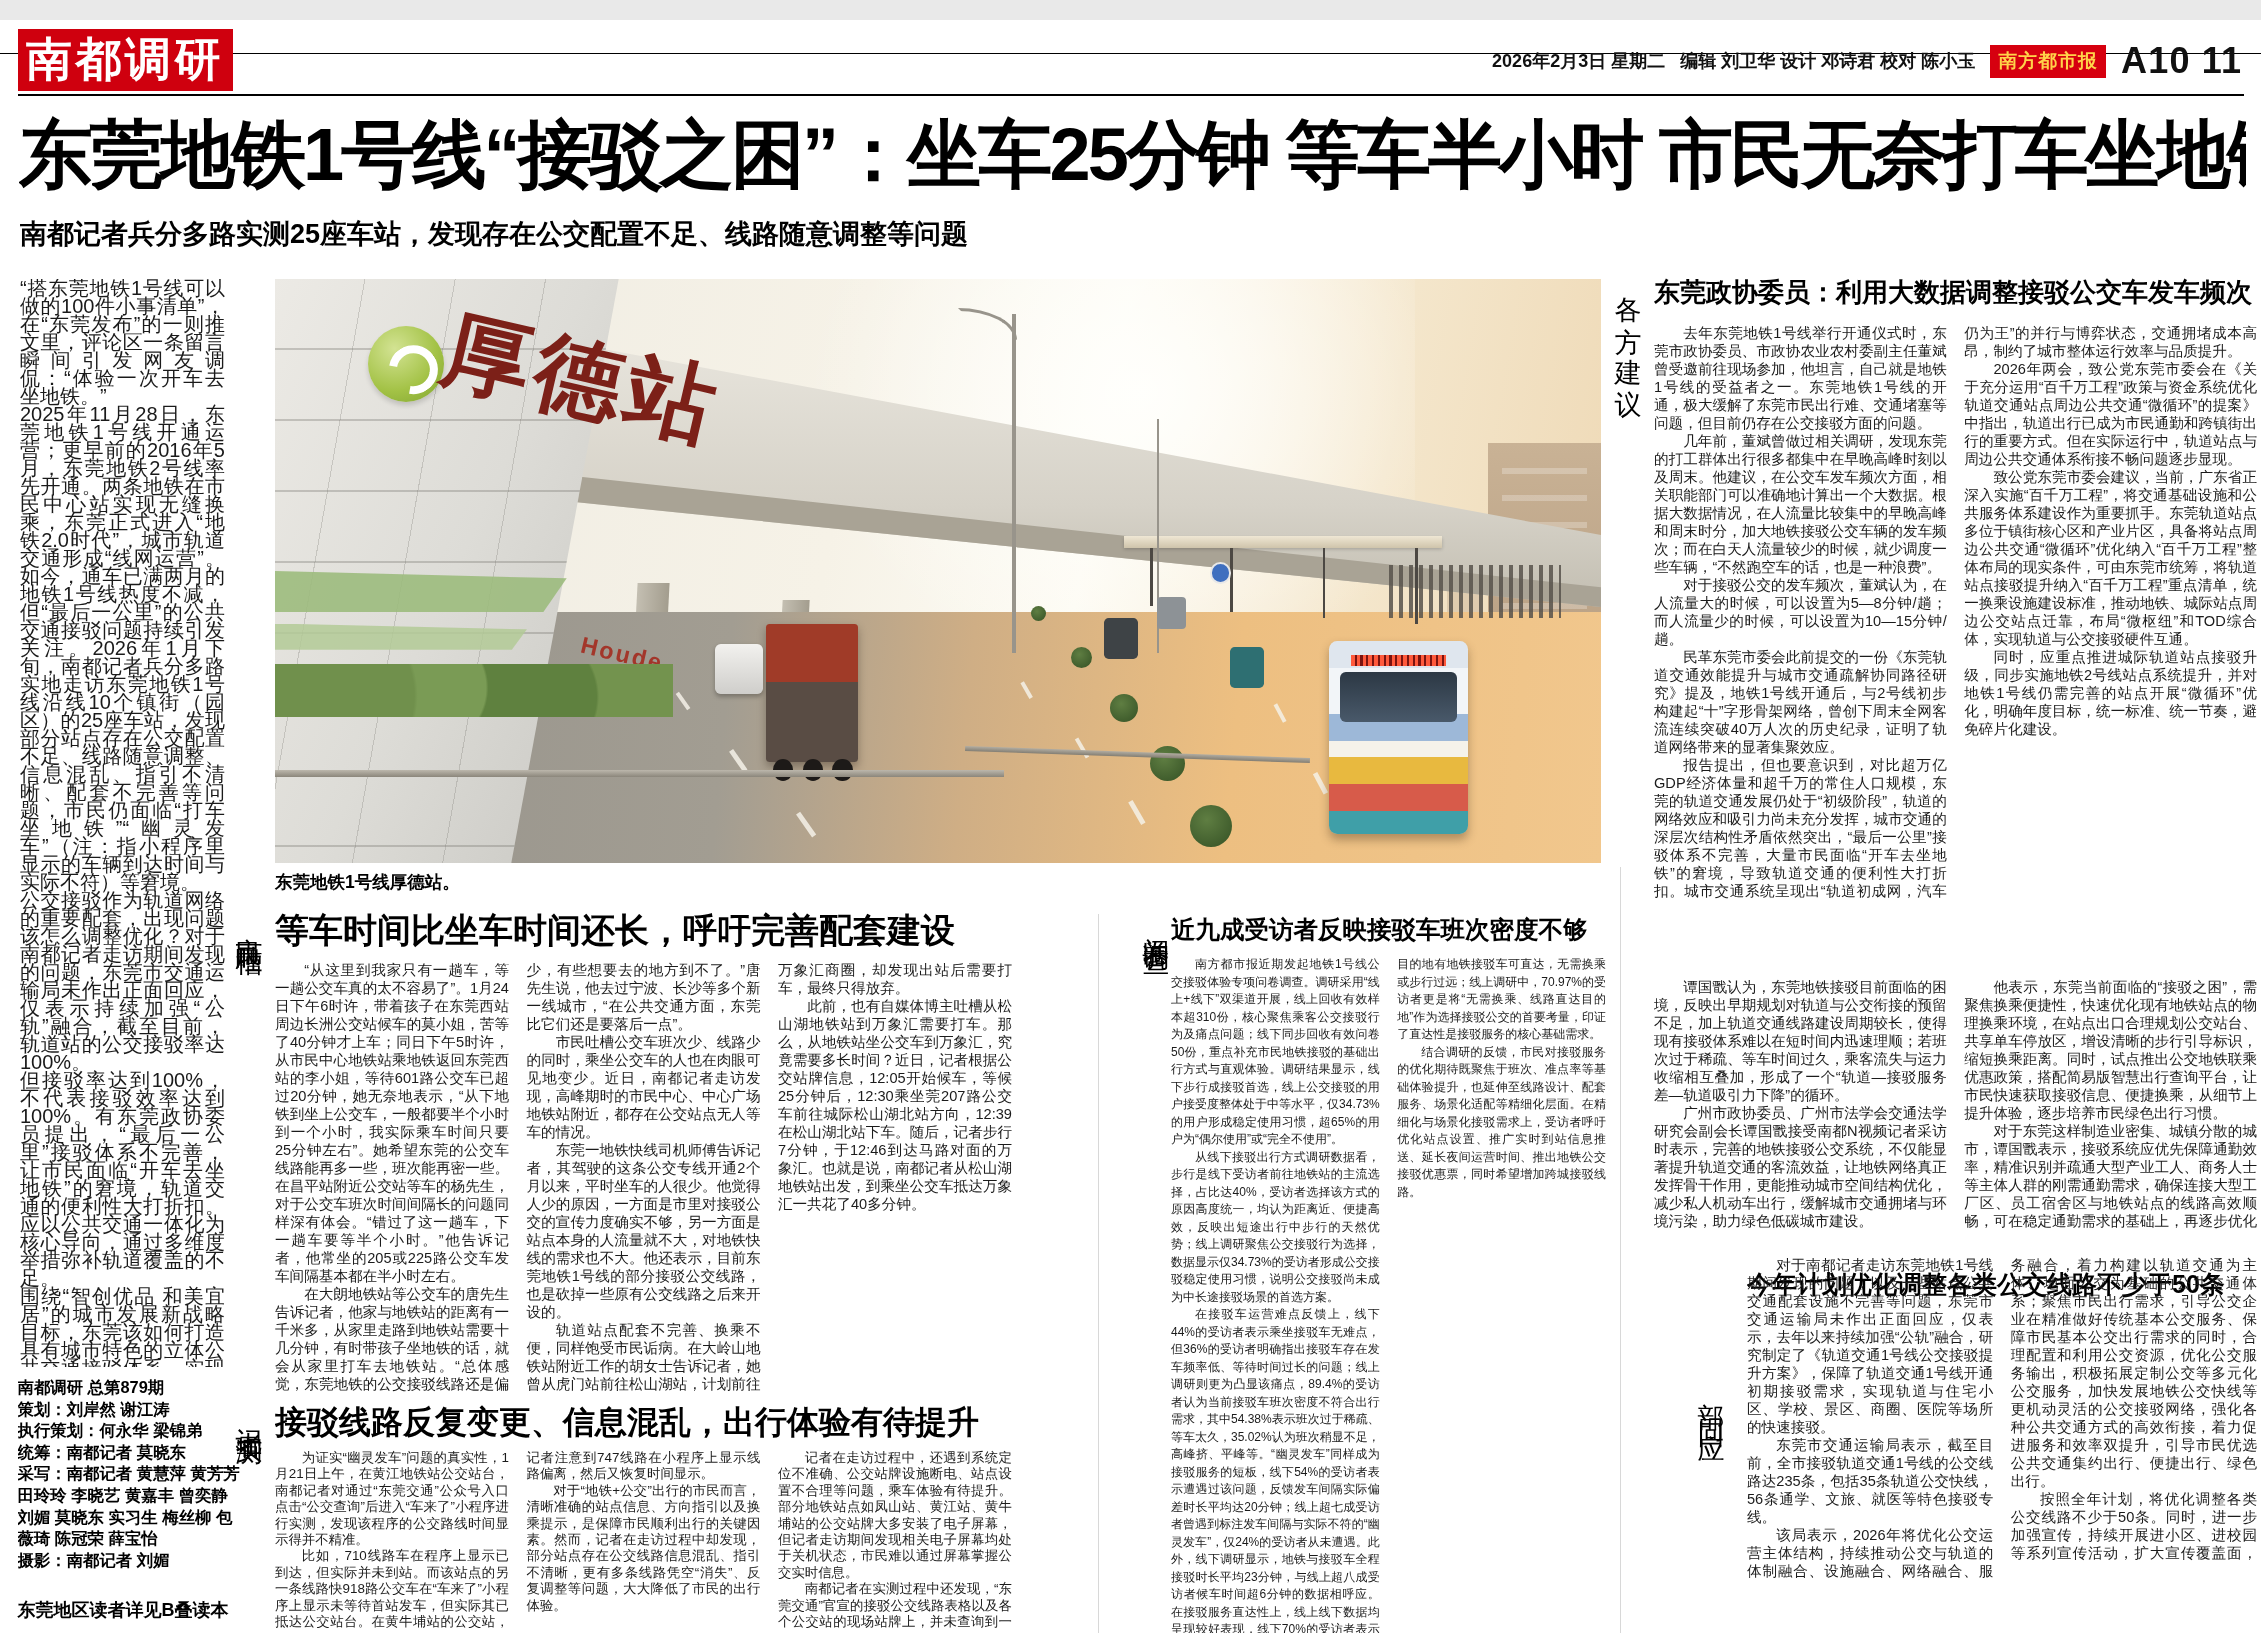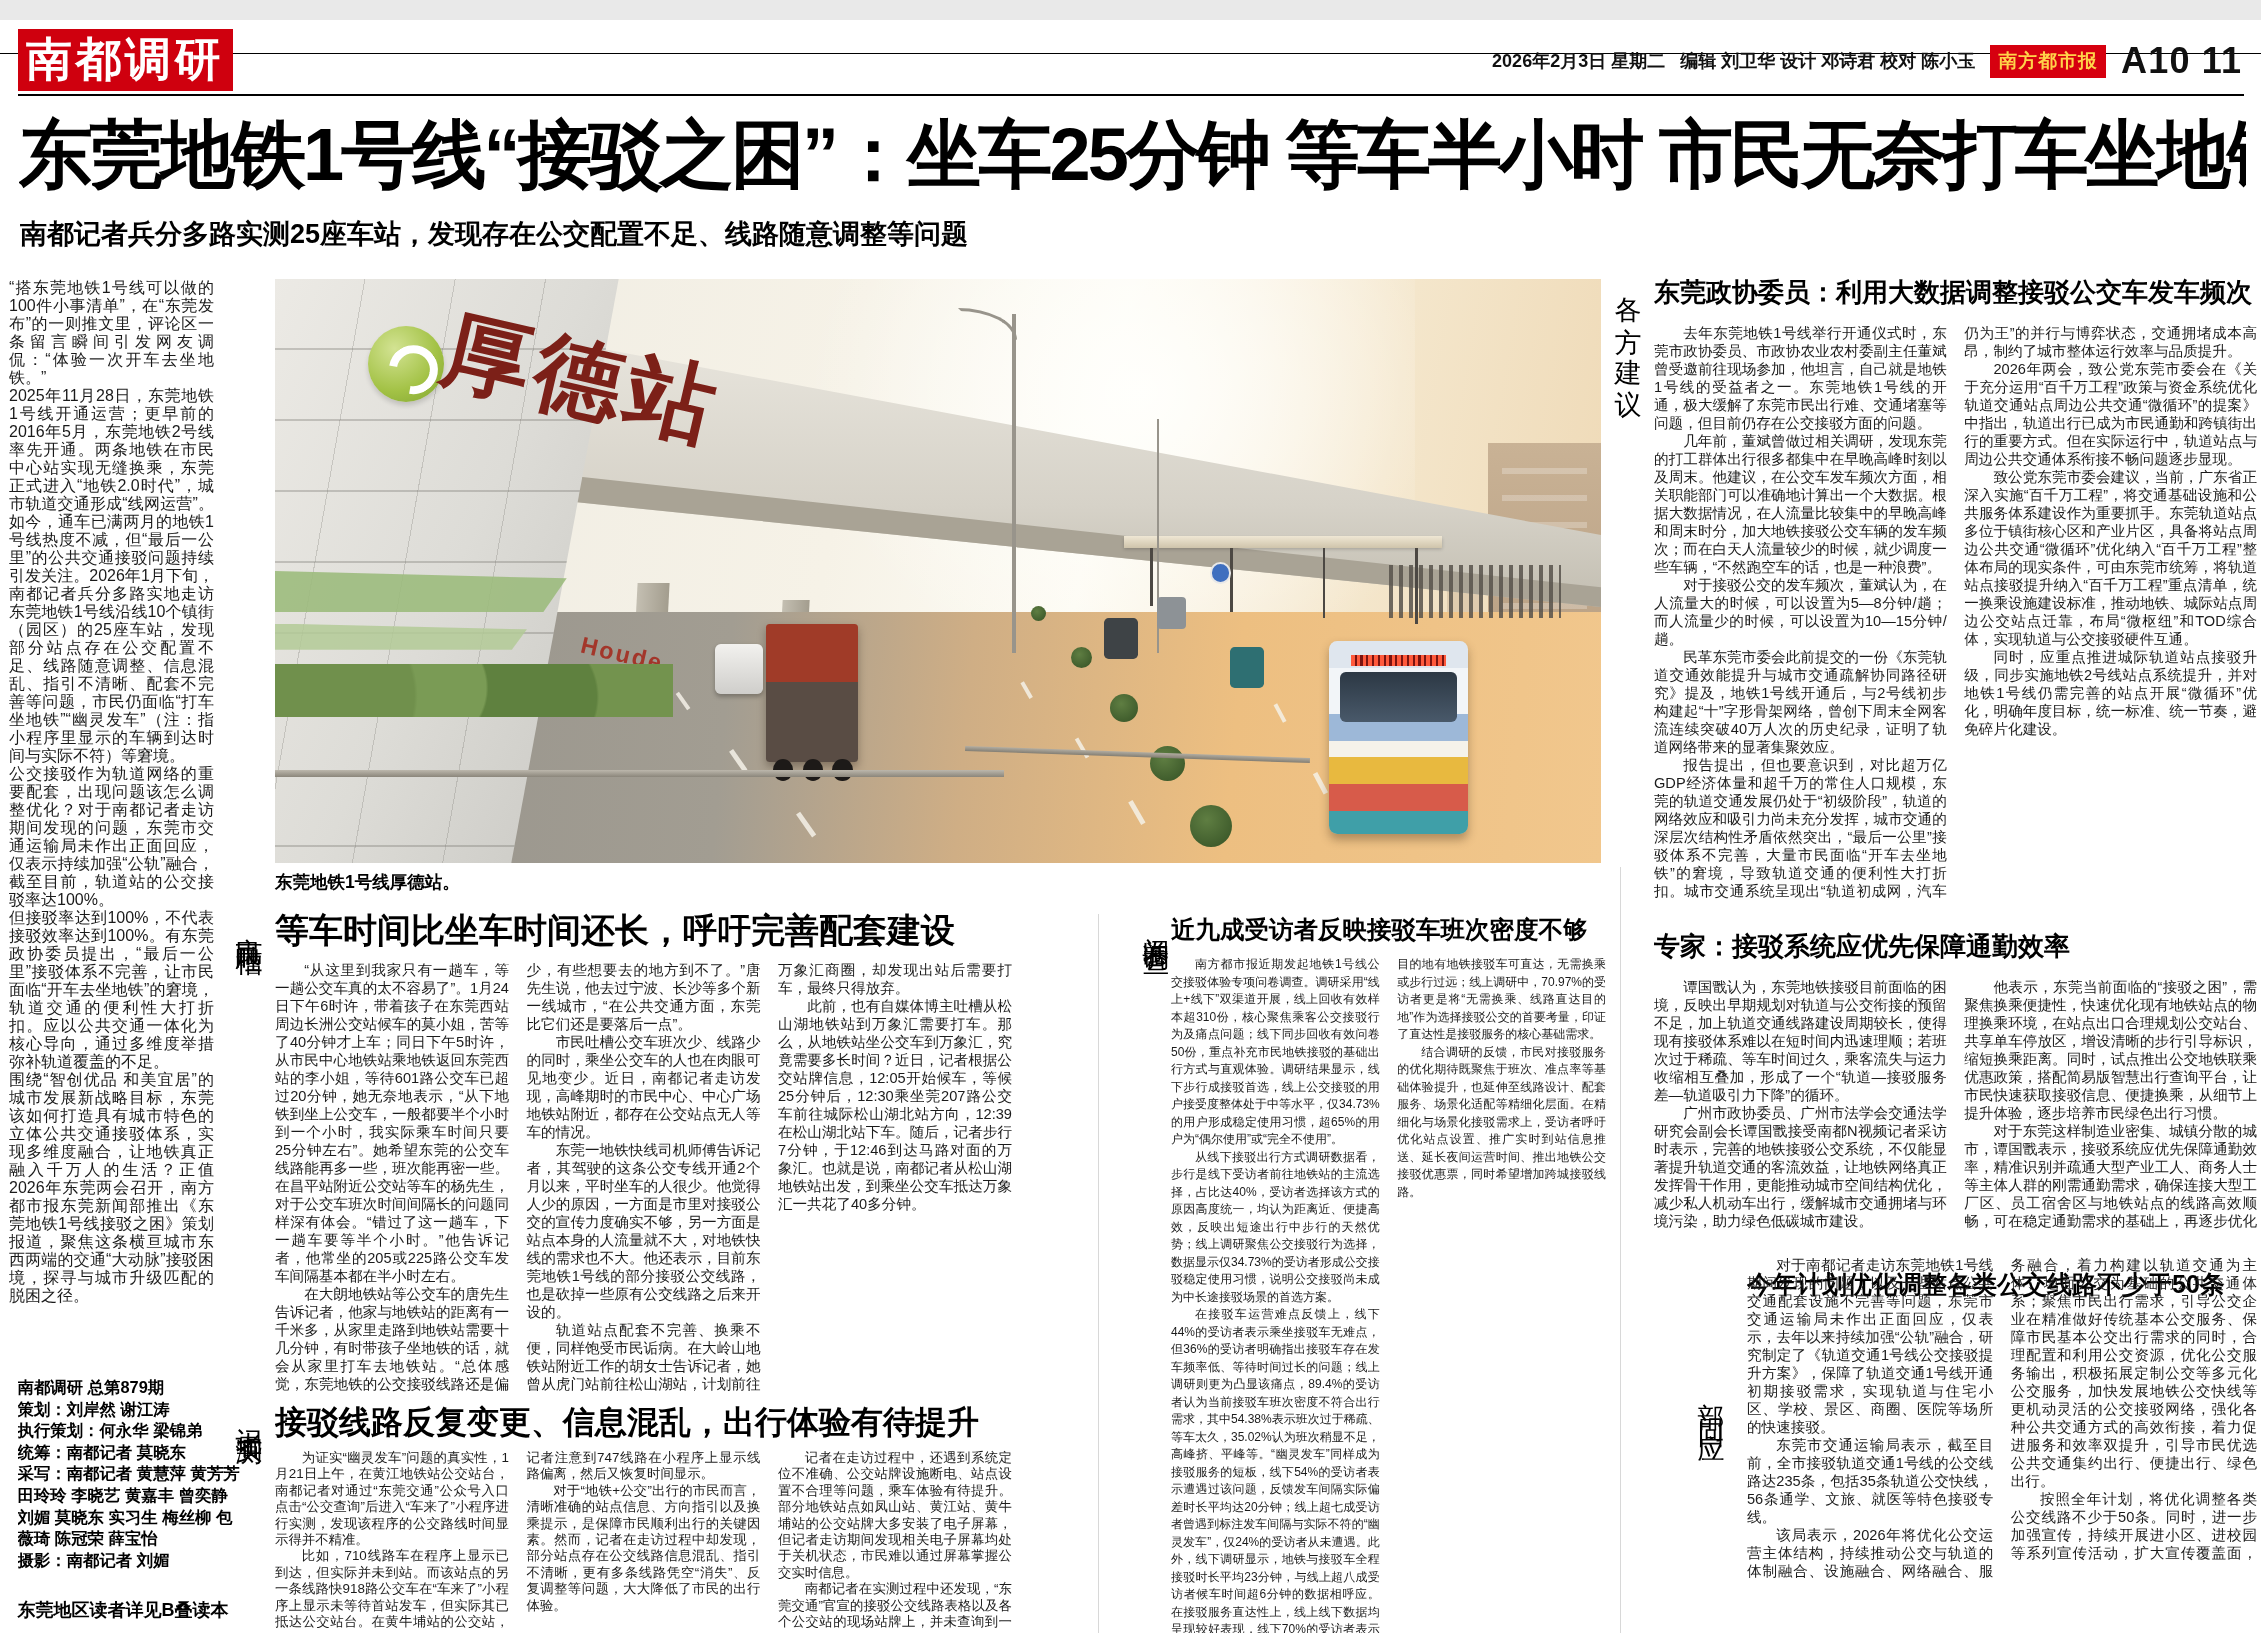--- a/index.html
+++ b/index.html
@@ -13,21 +13,21 @@
   .hdr-right{right:18.7px;top:20px;display:flex;align-items:center;gap:15px;}
   .date,.staff{font-size:18px;font-weight:600;color:#111;}
   .badge{background:#d6000f;color:#ffd34a;font-size:18.7px;font-weight:800;padding:3.5px 8.2px;letter-spacing:1.2px;}
   .pageno{font-size:36px;font-weight:900;letter-spacing:1.2px;}
   .rule2{left:17.5px;top:74px;width:2226px;height:1.8px;background:#000;}
   
   .headline{left:18.7px;top:86px;width:2227px;font-size:74px;font-weight:900;letter-spacing:-2.9px;
             white-space:nowrap;overflow:hidden;color:#000;}
   .subhead{left:20px;top:196px;width:2220px;font-size:27px;font-weight:800;color:#000;}
   
-  .intro{left:9px;top:259px;width:205px;height:1088px;overflow:hidden;font-size:16px;line-height:18px;
+  .intro{left:20px;top:259px;width:205px;height:1088px;overflow:hidden;font-size:20px;line-height:18px;
          text-align:justify;color:#1a1a1a;}
   .intro p{margin:0;}
   .credits{left:17.5px;top:1357px;width:229px;overflow:hidden;font-size:16.4px;line-height:21.6px;font-weight:700;color:#000;}
   .credits p{margin:0;}
   .reader-note{left:17.5px;top:1578px;font-size:18px;font-weight:800;color:#000;}
   .bottom-rule{left:17.5px;top:1620px;width:2227px;height:1.2px;background:#000;}
   .vrule{width:0.6px;background:#d8d8d8;}
   
   .vlabel{writing-mode:vertical-rl;text-orientation:upright;font-size:27px;font-weight:500;color:#000;
           letter-spacing:0.14em;}
@@ -244,21 +244,20 @@
       <p>去年东莞地铁1号线举行开通仪式时，东莞市政协委员、市政协农业农村委副主任董斌曾受邀前往现场参加，他坦言，自己就是地铁1号线的受益者之一。东莞地铁1号线的开通，极大缓解了东莞市民出行难、交通堵塞等问题，但目前仍存在公交接驳方面的问题。</p>
       <p>几年前，董斌曾做过相关调研，发现东莞的打工群体出行很多都集中在早晚高峰时刻以及周末。他建议，在公交车发车频次方面，相关职能部门可以准确地计算出一个大数据。根据大数据情况，在人流量比较集中的早晚高峰和周末时分，加大地铁接驳公交车辆的发车频次；而在白天人流量较少的时候，就少调度一些车辆，“不然跑空车的话，也是一种浪费”。</p>
       <p>对于接驳公交的发车频次，董斌认为，在人流量大的时候，可以设置为5—8分钟/趟；而人流量少的时候，可以设置为10—15分钟/趟。</p>
       <p>民革东莞市委会此前提交的一份《东莞轨道交通效能提升与城市交通疏解协同路径研究》提及，地铁1号线开通后，与2号线初步构建起“十”字形骨架网络，曾创下周末全网客流连续突破40万人次的历史纪录，证明了轨道网络带来的显著集聚效应。</p>
       <p>报告提出，但也要意识到，对比超万亿GDP经济体量和超千万的常住人口规模，东莞的轨道交通发展仍处于“初级阶段”，轨道的网络效应和吸引力尚未充分发挥，城市交通的深层次结构性矛盾依然突出，“最后一公里”接驳体系不完善，大量市民面临“开车去坐地铁”的窘境，导致轨道交通的便利性大打折扣。城市交通系统呈现出“轨道初成网，汽车仍为王”的并行与博弈状态，交通拥堵成本高昂，制约了城市整体运行效率与品质提升。</p>
       <p>2026年两会，致公党东莞市委会在《关于充分运用“百千万工程”政策与资金系统优化轨道交通站点周边公共交通“微循环”的提案》中指出，轨道出行已成为市民通勤和跨镇街出行的重要方式。但在实际运行中，轨道站点与周边公共交通体系衔接不畅问题逐步显现。</p>
       <p>致公党东莞市委会建议，当前，广东省正深入实施“百千万工程”，将交通基础设施和公共服务体系建设作为重要抓手。东莞轨道站点多位于镇街核心区和产业片区，具备将站点周边公共交通“微循环”优化纳入“百千万工程”整体布局的现实条件，可由东莞市统筹，将轨道站点接驳提升纳入“百千万工程”重点清单，统一换乘设施建设标准，推动地铁、城际站点周边公交站点迁靠，布局“微枢纽”和TOD综合体，实现轨道与公交接驳硬件互通。</p>
       <p>同时，应重点推进城际轨道站点接驳升级，同步实施地铁2号线站点系统提升，并对地铁1号线仍需完善的站点开展“微循环”优化，明确年度目标，统一标准、统一节奏，避免碎片化建设。</p>
     </div>
 
-  <div class="abs sec-head" style="left:1654px;top:909px;width:603px;font-size:26px;">专家：接驳系统应优先保障通勤效率</div>
   <div class="abs colbody c2 bodyC" style="left:1654px;top:958px;width:603px;height:269px;">
       <p>谭国戬认为，东莞地铁接驳目前面临的困境，反映出早期规划对轨道与公交衔接的预留不足，加上轨道交通线路建设周期较长，使得现有接驳体系难以在短时间内迅速理顺；若班次过于稀疏、等车时间过久，乘客流失与运力收缩相互叠加，形成了一个“轨道—接驳服务差—轨道吸引力下降”的循环。</p>
       <p>广州市政协委员、广州市法学会交通法学研究会副会长谭国戬接受南都N视频记者采访时表示，完善的地铁接驳公交系统，不仅能显著提升轨道交通的客流效益，让地铁网络真正发挥骨干作用，更能推动城市空间结构优化，减少私人机动车出行，缓解城市交通拥堵与环境污染，助力绿色低碳城市建设。</p>
       <p>他表示，东莞当前面临的“接驳之困”，需聚焦换乘便捷性，快速优化现有地铁站点的物理换乘环境，在站点出口合理规划公交站台、共享单车停放区，增设清晰的步行引导标识，缩短换乘距离。同时，试点推出公交地铁联乘优惠政策，搭配简易版智慧出行查询平台，让市民快速获取接驳信息、便捷换乘，从细节上提升体验，逐步培养市民绿色出行习惯。</p>
       <p>对于东莞这样制造业密集、城镇分散的城市，谭国戬表示，接驳系统应优先保障通勤效率，精准识别并疏通大型产业工人、商务人士等主体人群的刚需通勤需求，确保连接大型工厂区、员工宿舍区与地铁站点的线路高效顺畅，可在稳定通勤需求的基础上，再逐步优化线路，覆盖商业区、医疗、文教等生活场景，实现既保障刚需又服务升级。</p>
     </div>
 
   <div class="abs sec-head" style="left:1747px;top:1248px;width:510px;font-size:25px;">今年计划优化调整各类公交线路不少于50条</div>
   <div class="abs colbody c2 bodyC" style="left:1747px;top:1236px;width:510px;height:331px;">
       <p>对于南都记者走访东莞地铁1号线期间发现的问题，以及一些站点公共交通配套设施不完善等问题，东莞市交通运输局未作出正面回应，仅表示，去年以来持续加强“公轨”融合，研究制定了《轨道交通1号线公交接驳提升方案》，保障了轨道交通1号线开通初期接驳需求，实现轨道与住宅小区、学校、景区、商圈、医院等场所的快速接驳。</p>

